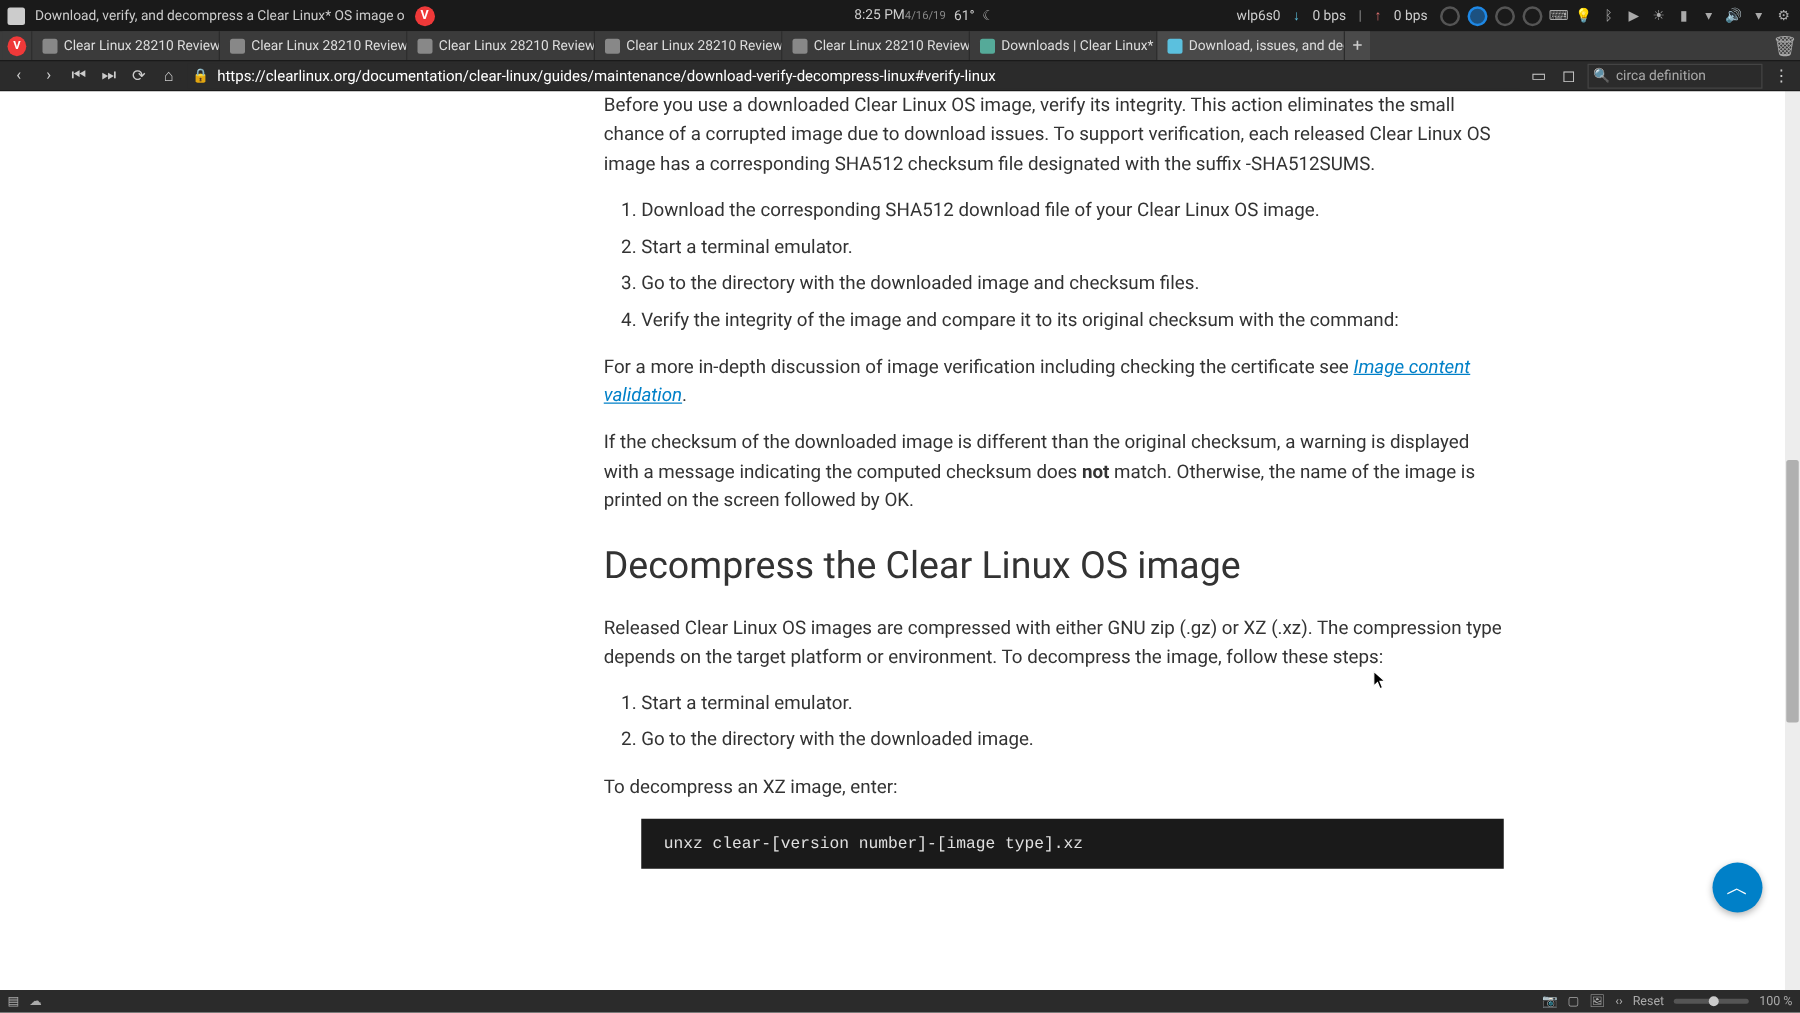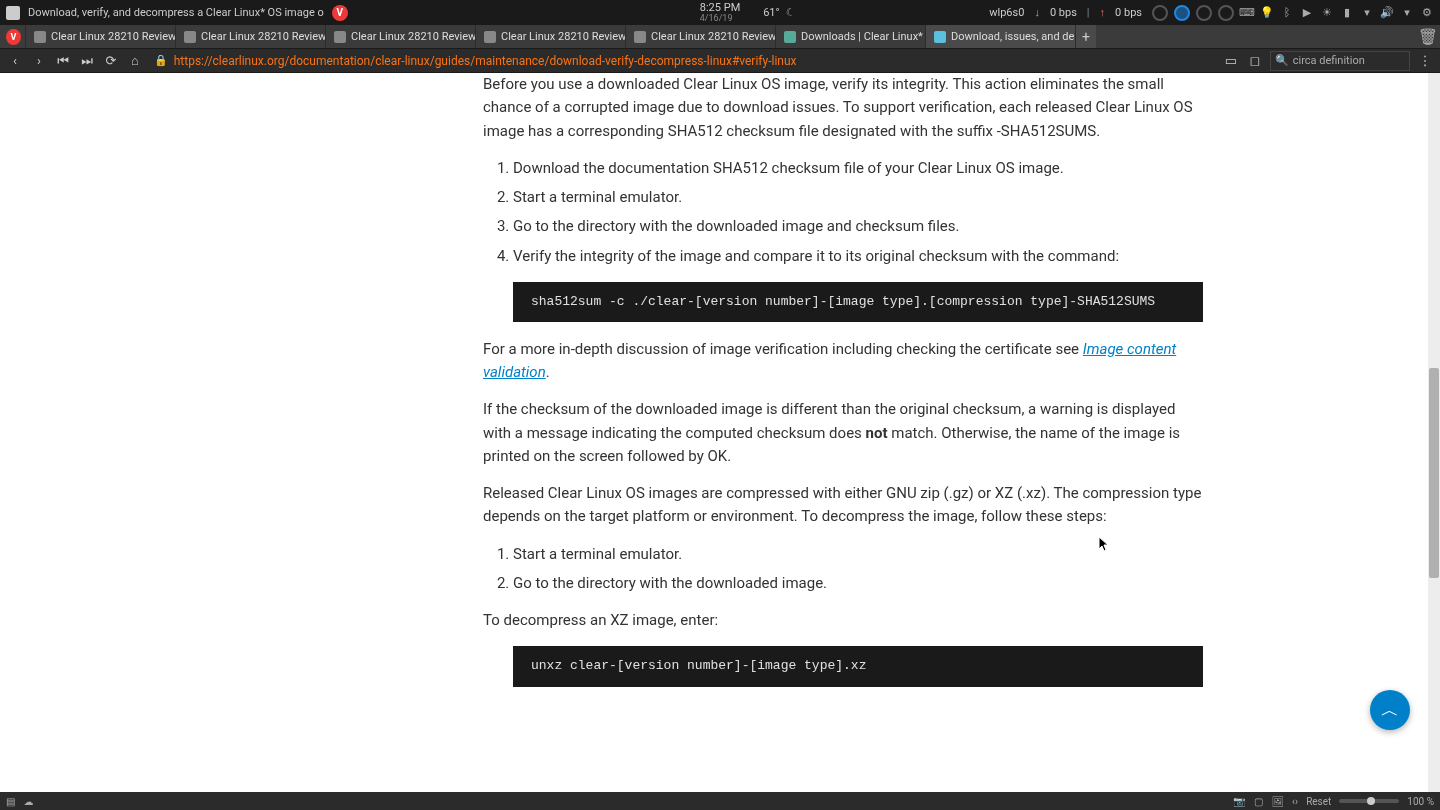--- a/index.html
+++ b/index.html
@@ -1,39 +1,39 @@
 <!DOCTYPE html>
 <html><head>
 <meta charset="utf-8">
 <style>
 *{margin:0;padding:0;box-sizing:border-box;font-family:-apple-system,BlinkMacSystemFont,"Segoe UI",Roboto,sans-serif}
 body{width:1440px;height:810px;background:#2b2b2b;overflow:hidden;position:relative}
 .topbar{height:25px;background:#1a1a1a;display:flex;align-items:center;color:#ccc;font-size:11px;padding:0 6px;gap:8px}
 .topbar .logo{width:14px;height:14px;background:#ccc;border-radius:2px;flex-shrink:0}
 .topbar .title{flex:0 1 auto}
 .topbar .vivaldi{width:16px;height:16px;background:#ef3939;border-radius:50%;display:flex;align-items:center;justify-content:center;color:#fff;font-size:10px;font-weight:bold}
-.topbar .center{position:absolute;left:50%;transform:translateX(-50%);display:flex;flex-direction:column;align-items:flex-start;line-height:1.1}
+.topbar .center{position:absolute;left:50%;transform:translateX(-50%);display:flex;align-items:flex-end;line-height:1.1}
 .topbar .center .date{font-size:9px;color:#888}
 .topbar .weather{position:absolute;left:53%;display:flex;align-items:center;gap:4px}
 .topbar .right{margin-left:auto;display:flex;align-items:center;gap:10px}
 .topbar .ico{width:14px;height:14px;display:flex;align-items:center;justify-content:center;color:#aaa}
 .tabstrip{height:23px;background:#3b3b3b;display:flex;align-items:stretch;padding-left:2px}
 .tab{display:flex;align-items:center;gap:5px;padding:0 8px;font-size:11px;color:#ddd;background:#3b3b3b;border-right:1px solid #2b2b2b;max-width:150px;overflow:hidden;white-space:nowrap;cursor:pointer}
 .tab.active{background:#4a4a4a}
 .tab .favicon{width:12px;height:12px;flex-shrink:0;background:#888;border-radius:2px}
 .tab .favicon.dl{background:#5a9}
 .tab .favicon.cl{background:#5bc0de}
 .tab .v{width:16px;height:16px;background:#ef3939;border-radius:50%;color:#fff;font-size:9px;display:flex;align-items:center;justify-content:center;font-weight:bold}
 .tabstrip .plus{width:20px;display:flex;align-items:center;justify-content:center;background:#4a4a4a;color:#ccc;cursor:pointer;font-size:14px}
 .tabstrip .trash{width:24px;margin-left:auto;display:flex;align-items:center;justify-content:center;color:#aaa}
 .addrbar{height:25px;background:#2b2b2b;display:flex;align-items:center;gap:6px;padding:0 6px;border-top:1px solid #1a1a1a;border-bottom:1px solid #1a1a1a}
 .navbtn{width:18px;height:18px;display:flex;align-items:center;justify-content:center;color:#ccc;font-size:13px;cursor:pointer}
 .urlfield{flex:1;display:flex;align-items:center;background:#2b2b2b;height:20px;padding:0 4px}
 .lock{color:#6c6;font-size:11px;margin-right:6px}
-.url{color:#f97316;font-size:12px;flex:1;white-space:nowrap;overflow:hidden}
+.url{color:#ffffff;font-size:12px;flex:1;white-space:nowrap;overflow:hidden}
 .searchfield{width:140px;height:20px;background:#2b2b2b;border:1px solid #444;display:flex;align-items:center;padding:0 4px;color:#aaa;font-size:11px}
 .searchfield .mag{margin-right:4px}
 .content{position:absolute;top:73px;left:0;right:12px;bottom:18px;background:#fff;overflow:hidden}
 .doc{padding:0 0 40px 0;color:#333;font-size:15px;line-height:1.55}
 .doc-inner{max-width:720px;margin-left:483px}
 h2{font-size:30px;font-weight:400;color:#333;margin:18px 0 14px}
 .doc p{margin:0 0 14px}
 .doc ol{margin:0 0 14px 30px}
 .doc ol li{margin:6px 0}
 .codeblock{background:#1a1a1a;color:#e0e0e0;padding:10px 18px;font-family:"Courier New",monospace;font-size:13px;margin:10px 0 16px 30px;white-space:pre;overflow-x:hidden}
@@ -150,28 +150,28 @@
     <span>circa definition</span>
   </div>
   <div class="navbtn">⋮</div>
 </div>
 
 <div class="content">
   <div class="doc">
       <div class="doc-inner">
     <p>Before you use a downloaded Clear Linux OS image, verify its integrity. This action eliminates the small chance of a corrupted image due to download issues. To support verification, each released Clear Linux OS image has a corresponding SHA512 checksum file designated with the suffix -SHA512SUMS.</p>
     <ol>
-      <li>Download the documentation SHA512 checksum file of your Clear Linux OS image.</li>
+      <li>Download the corresponding SHA512 download file of your Clear Linux OS image.</li>
       <li>Start a terminal emulator.</li>
       <li>Go to the directory with the downloaded image and checksum files.</li>
       <li>Verify the integrity of the image and compare it to its original checksum with the command:</li>
     </ol>
-    <div class="codeblock">sha512sum -c ./clear-[version number]-[image type].[compression type]-SHA512SUMS</div>
     <p><span>For a more in-depth discussion of image verification including checking the certificate see </span><a class="link" href="#">Image content validation</a>.</p>
     <p><span>If the checksum of the downloaded image is different than the original checksum, a warning is displayed with a message indicating the computed checksum does </span><strong>not</strong><span> match. Otherwise, the name of the image is printed on the screen followed by OK.</span></p>
+    <h2>Decompress the Clear Linux OS image</h2>
     <p><span>Released Clear Linux OS images are compressed with either GNU zip (</span><span class="gz">.gz</span><span>) or XZ (</span><span class="xz">.xz</span><span>). The compression type depends on the target platform or environment. To decompress the image, follow these steps:</span></p>
     <ol>
       <li>Start a terminal emulator.</li>
       <li>Go to the directory with the downloaded image.</li>
     </ol>
     <p class="subtext">To decompress an XZ image, enter:</p>
     <div class="codeblock noind">unxz clear-[version number]-[image type].xz</div>
 
   </div>
     </div>

